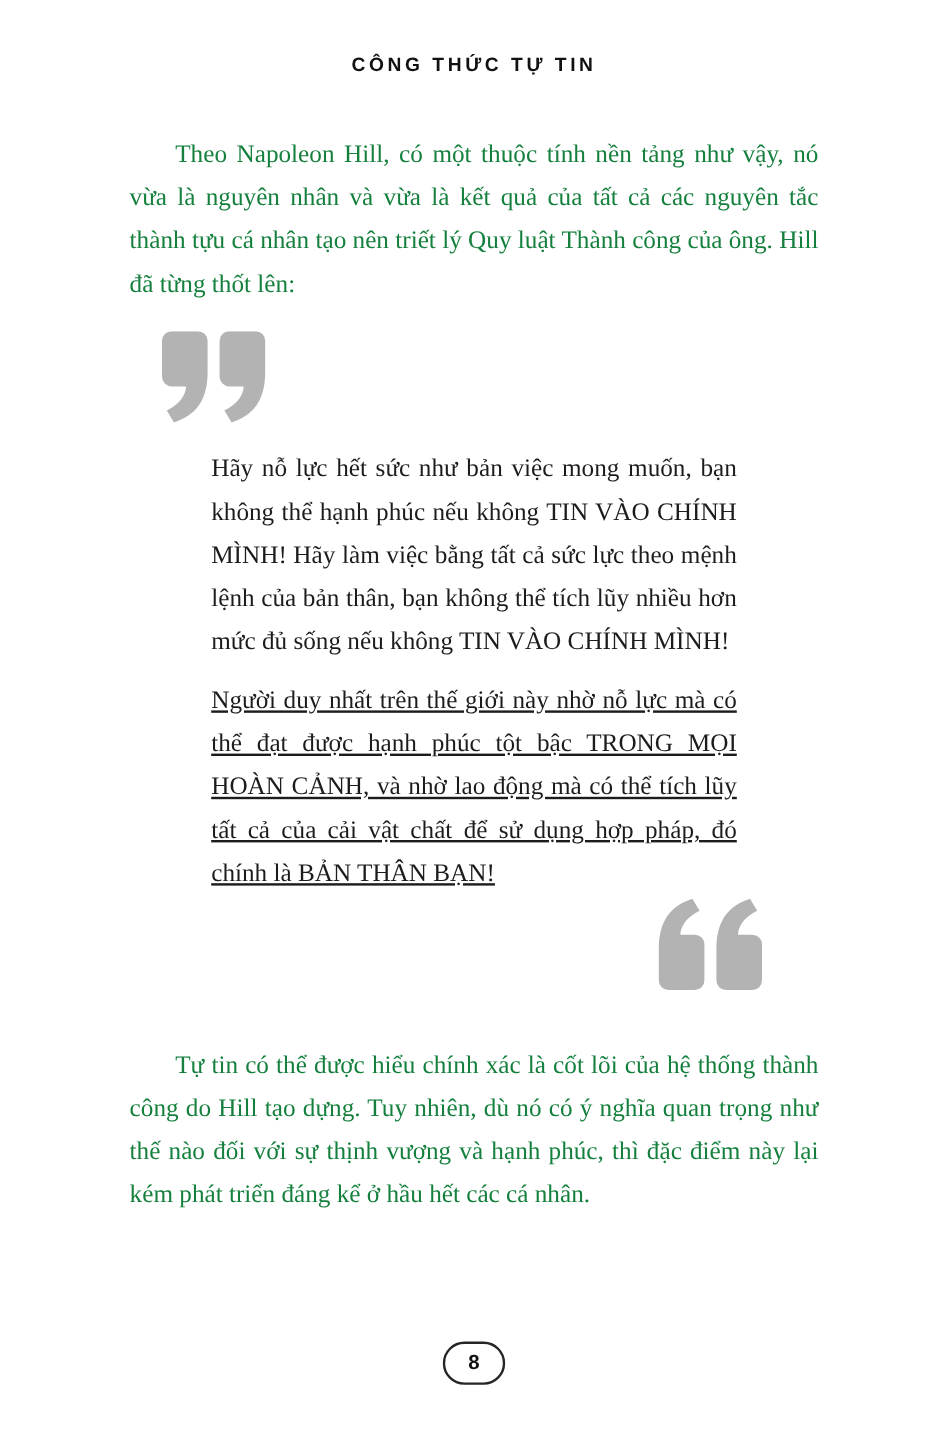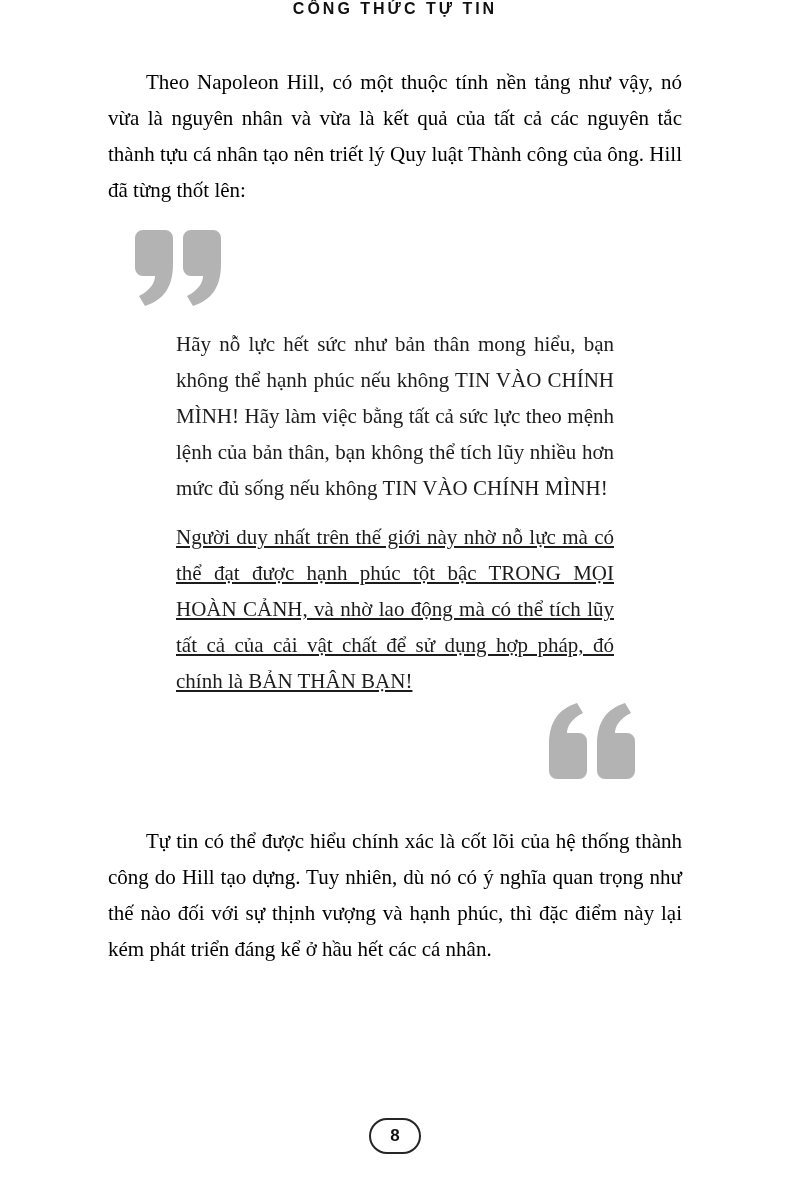--- a/index.html
+++ b/index.html
@@ -11,37 +11,38 @@
     position: relative;
     width: 790px;
     height: 1200px;
     margin: 0 auto;
     background: #ffffff;
     color: #1c1c1c;
     font-family: "Liberation Serif", "DejaVu Serif", serif;
     overflow: hidden;
   }
   .running-head {
+    padding-top: 46px;
     text-align: center;
     font-family: "Liberation Sans", "DejaVu Sans", sans-serif;
     font-weight: 700;
     font-size: 16px;
     letter-spacing: 3px;
     color: #111111;
   }
   .content {
     padding: 0 108px;
   }
   .para {
     margin: 0;
     font-size: 21px;
     line-height: 36px;
     text-align: justify;
     text-indent: 38px;
-    color: #000000;
+    color: #15803d;
   }
   .para-1 { margin-top: 46px; }
   .para-2 { margin-top: 42px; }
 
   .quote-section {
     margin: 0 68px;
   }
   .quote-open-wrap {
     height: 86px;
     margin-top: 22px;
@@ -99,21 +100,21 @@
 
     <div class="quote-section">
 
       <div class="quote-open-wrap">
         <svg class="quote-glyph" width="88" height="78" viewBox="0 0 86 78" fill="#b3b3b3">
           <path d="M8 0 H30 A8 8 0 0 1 38 8 V34 C38 58 28 70 10 76 L4 66 C16 60 20 52 20 46 H8 A8 8 0 0 1 0 38 V8 A8 8 0 0 1 8 0 Z"></path>
           <path transform="translate(48,0)" d="M8 0 H30 A8 8 0 0 1 38 8 V34 C38 58 28 70 10 76 L4 66 C16 60 20 52 20 46 H8 A8 8 0 0 1 0 38 V8 A8 8 0 0 1 8 0 Z"></path>
         </svg>
       </div>
 
-      <p class="quote-para">Hãy nỗ lực hết sức như bản thân mong hiểu, bạn không thể hạnh phúc nếu không TIN VÀO CHÍNH MÌNH! Hãy làm việc bằng tất cả sức lực theo mệnh lệnh của bản thân, bạn không thể tích lũy nhiều hơn mức đủ sống nếu không TIN VÀO CHÍNH MÌNH!</p>
+      <p class="quote-para">Hãy nỗ lực hết sức như bản việc mong muốn, bạn không thể hạnh phúc nếu không TIN VÀO CHÍNH MÌNH! Hãy làm việc bằng tất cả sức lực theo mệnh lệnh của bản thân, bạn không thể tích lũy nhiều hơn mức đủ sống nếu không TIN VÀO CHÍNH MÌNH!</p>
 
       <p class="quote-para">Người duy nhất trên thế giới này nhờ nỗ lực mà có thể đạt được hạnh phúc tột bậc TRONG MỌI HOÀN CẢNH, và nhờ lao động mà có thể tích lũy tất cả của cải vật chất để sử dụng hợp pháp, đó chính là BẢN THÂN BẠN!</p>
 
       <div class="quote-close-wrap">
         <svg class="quote-glyph closing" width="88" height="78" viewBox="0 0 86 78" fill="#b3b3b3">
           <path d="M8 0 H30 A8 8 0 0 1 38 8 V34 C38 58 28 70 10 76 L4 66 C16 60 20 52 20 46 H8 A8 8 0 0 1 0 38 V8 A8 8 0 0 1 8 0 Z"></path>
           <path transform="translate(48,0)" d="M8 0 H30 A8 8 0 0 1 38 8 V34 C38 58 28 70 10 76 L4 66 C16 60 20 52 20 46 H8 A8 8 0 0 1 0 38 V8 A8 8 0 0 1 8 0 Z"></path>
         </svg>
       </div>
 

